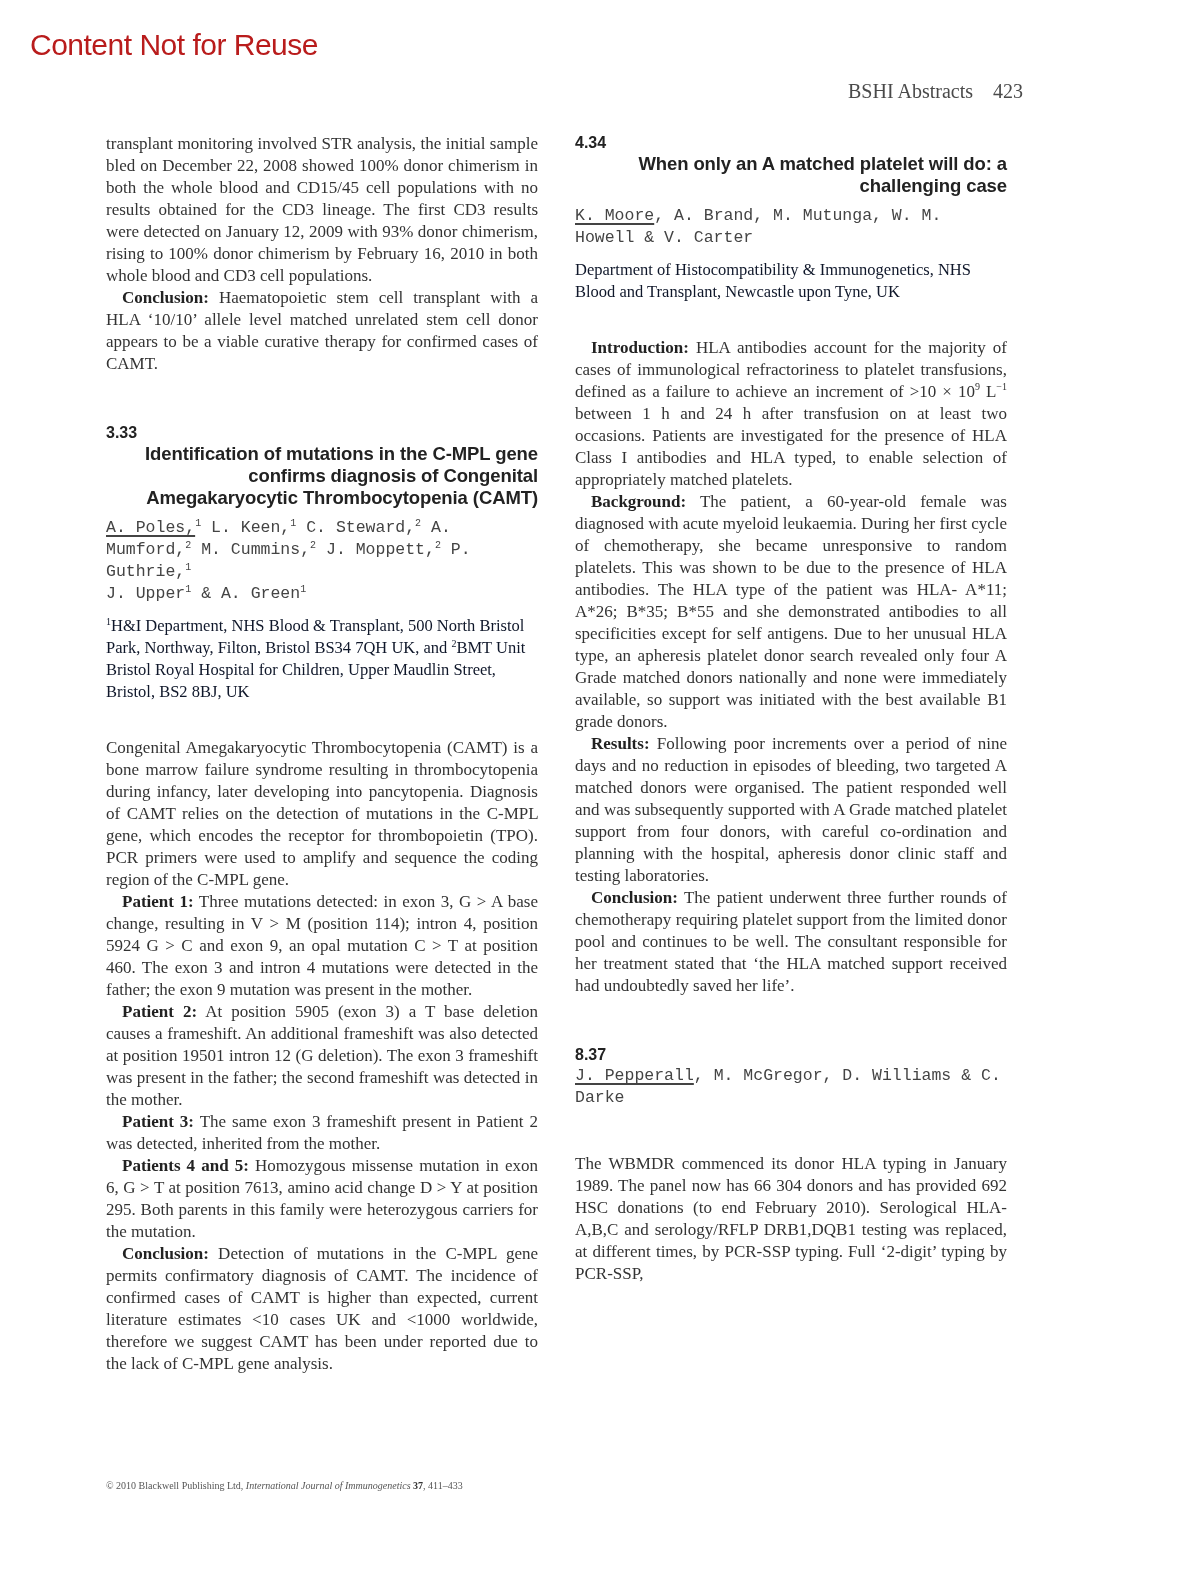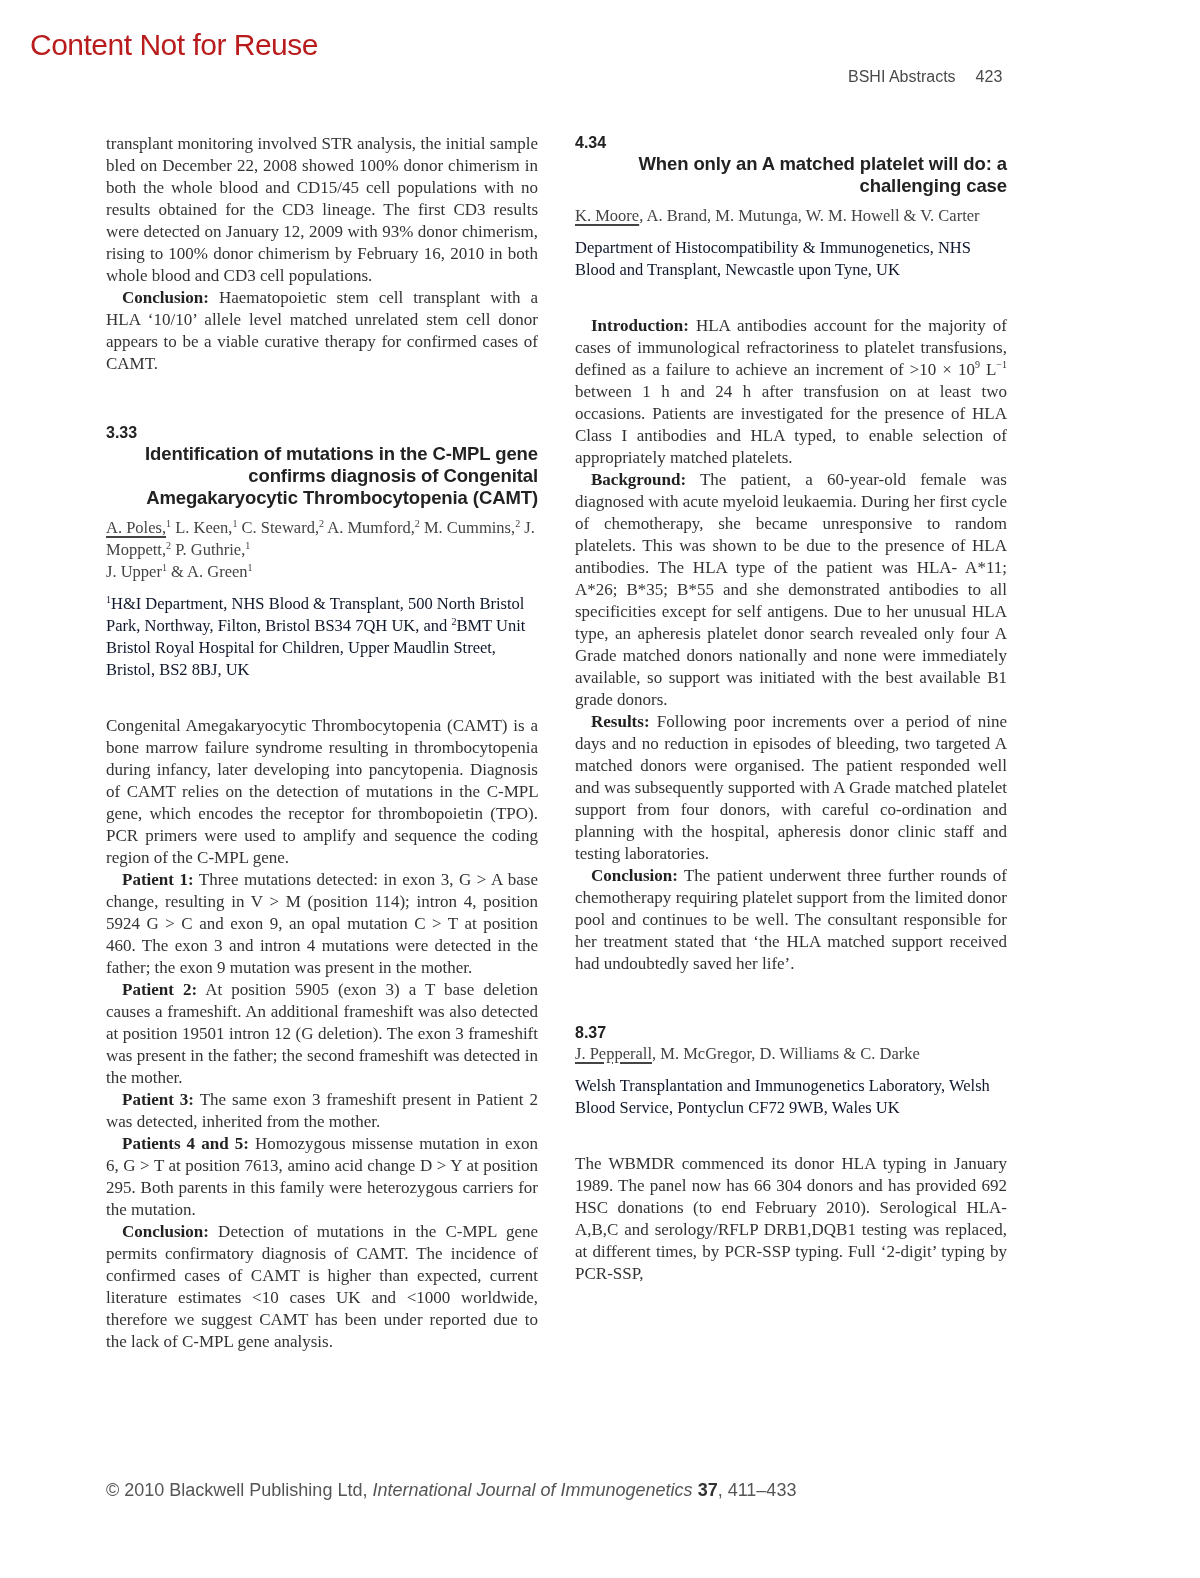--- a/index.html
+++ b/index.html
@@ -1,32 +1,32 @@
 <!DOCTYPE html>
 <html><head>
 <meta charset="utf-8">
 <style>
   html, body { margin: 0; padding: 0; background: #ffffff; }
   body { width: 1200px; height: 1578px; position: relative; overflow: hidden; color: #2a2a2a; }
   .watermark { position: absolute; left: 30px; top: 28px; font-family: "Liberation Sans", sans-serif; font-size: 30px; color: #b91c1c; letter-spacing: -0.5px; }
-  .running-head { position: absolute; left: 848px; top: 68px; font-family: Liberation Sans, sans-serif; font-size: 16px; color: #4a4a4a; }
+  .running-head { position: absolute; left: 848px; top: 80px; font-family: Liberation Serif, serif; font-size: 20px; color: #4a4a4a; }
   .running-head .pg { margin-left: 20px; }
   .col { position: absolute; width: 432px; }
   .col-left { left: 106px; top: 133px; }
   .col-right { left: 575px; top: 133px; }
   .body-text { font-family: "Liberation Serif", serif; font-size: 17px; line-height: 22px; text-align: justify; color: #333; margin: 0; hyphens: auto; }
   .body-text b { color: #222; margin-left: 16px; }
   .abs-num { font-family: "Liberation Sans", sans-serif; font-weight: bold; font-size: 16px; color: #222; margin: 0; line-height: 20px; }
   .abs-title { font-family: "Liberation Sans", sans-serif; font-weight: bold; font-size: 18.5px; line-height: 22px; color: #222; margin: 0 0 8px 0; letter-spacing: -0.1px; text-align: right; }
-  .authors { font-family: Liberation Serif, serif; font-size: 16.5px; line-height: 22px; color: #444; margin: 0 0 10px 0; }
+  .authors { font-family: Liberation Mono, monospace; font-size: 16.5px; line-height: 22px; color: #444; margin: 0 0 10px 0; }
   .authors .presenter { text-decoration: underline; text-decoration-thickness: 2px; text-underline-offset: 3px; }
   .affil { font-family: Liberation Serif, serif; font-size: 16.5px; line-height: 22px; color: #0f172a; margin: 0; }
   sup { font-size: 10px; line-height: 0; }
   .it { }
-  .footer { position: absolute; left: 106px; top: 1480px; font-family: Liberation Sans, sans-serif; font-size: 18px; color: #555; }
+  .footer { position: absolute; left: 106px; top: 1480px; font-family: Liberation Serif, serif; font-size: 10px; color: #555; }
   .footer .it { font-style: italic; }
   .footer b { color: #333; }
 </style>
 </head>
 <body>
 
 <div class="watermark">Content Not for Reuse</div>
 
 <div class="running-head">
   <span>BSHI Abstracts</span><span class="pg">423</span>
@@ -70,21 +70,20 @@
     <p class="body-text"><b>Background:</b><span> The patient, a 60-year-old female was diagnosed with acute myeloid leukaemia. During her first cycle of chemotherapy, she became unresponsive to random platelets. This was shown to be due to the presence of HLA antibodies. The HLA type of the patient was HLA- A*11; A*26; B*35; B*55 and she demonstrated antibodies to all specificities except for self antigens. Due to her unusual HLA type, an apheresis platelet donor search revealed only four A Grade matched donors nationally and none were immediately available, so support was initiated with the best available B1 grade donors.</span></p>
     <p class="body-text"><b>Results:</b><span> Following poor increments over a period of nine days and no reduction in episodes of bleeding, two targeted A matched donors were organised. The patient responded well and was subsequently supported with A Grade matched platelet support from four donors, with careful co-ordination and planning with the hospital, apheresis donor clinic staff and testing laboratories.</span></p>
     <p class="body-text"><b>Conclusion:</b><span> The patient underwent three further rounds of chemotherapy requiring platelet support from the limited donor pool and continues to be well. The consultant responsible for her treatment stated that ‘the HLA matched support received had undoubtedly saved her life’.</span></p>
   </div>
 
   <div style="height:48px"></div>
 
   <div>
     <p class="abs-num">8.37</p>
     <p class="authors"><span class="presenter">J. Pepperall</span><span>, M. McGregor, D. Williams &amp; C. Darke</span></p>
-    <p class="affil">Welsh Transplantation and Immunogenetics Laboratory, Welsh Blood Service, Pontyclun CF72 9WB, Wales UK</p>
 
     <div style="height:34px"></div>
 
     <p class="body-text">The WBMDR commenced its donor HLA typing in January 1989. The panel now has 66 304 donors and has provided 692 HSC donations (to end February 2010). Serological HLA-A,B,C and serology/RFLP DRB1,DQB1 testing was replaced, at different times, by PCR-SSP typing. Full ‘2-digit’ typing by PCR-SSP,</p>
   </div>
 </div>
 
 <div class="footer"><span>© 2010 Blackwell Publishing Ltd, </span><span class="it">International Journal of Immunogenetics</span> <b>37</b><span>, 411–433</span></div>
 
 </body></html>

